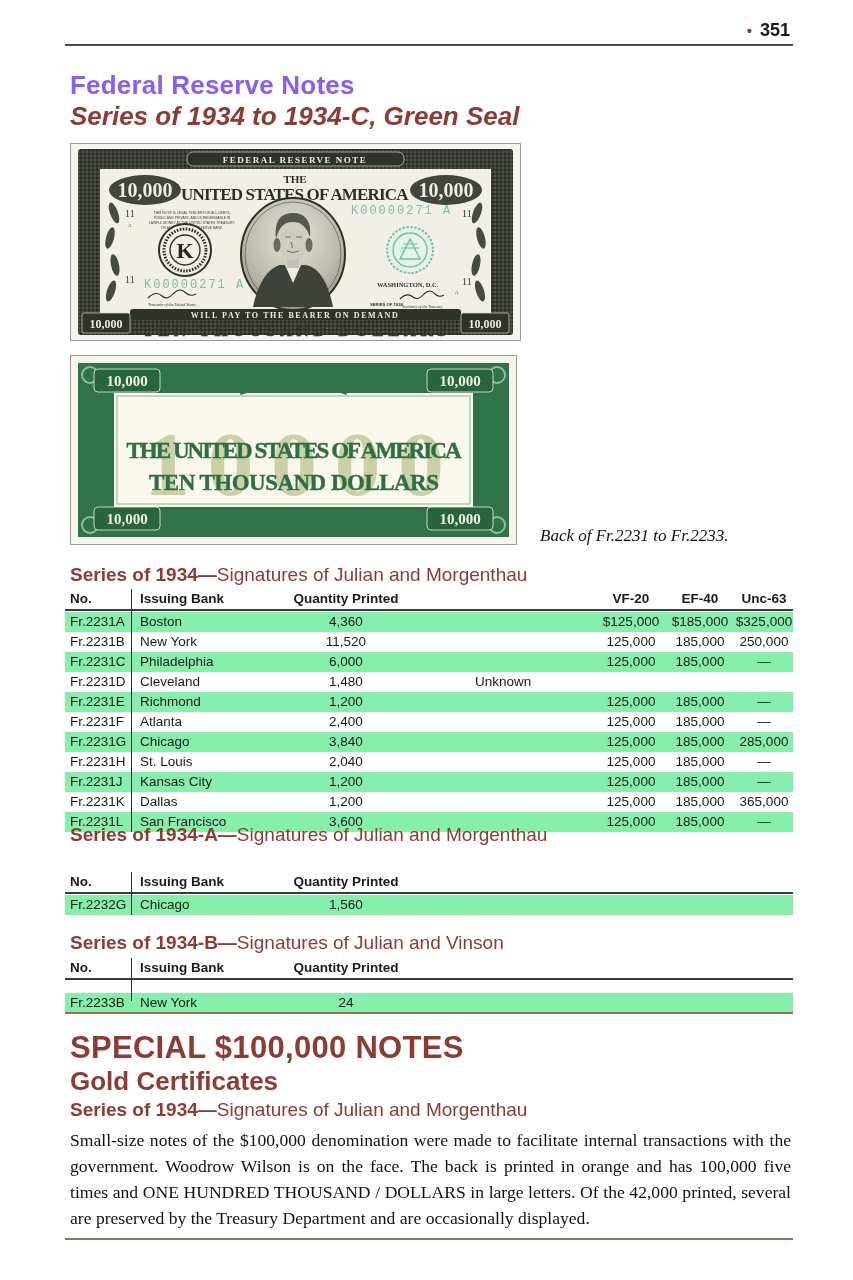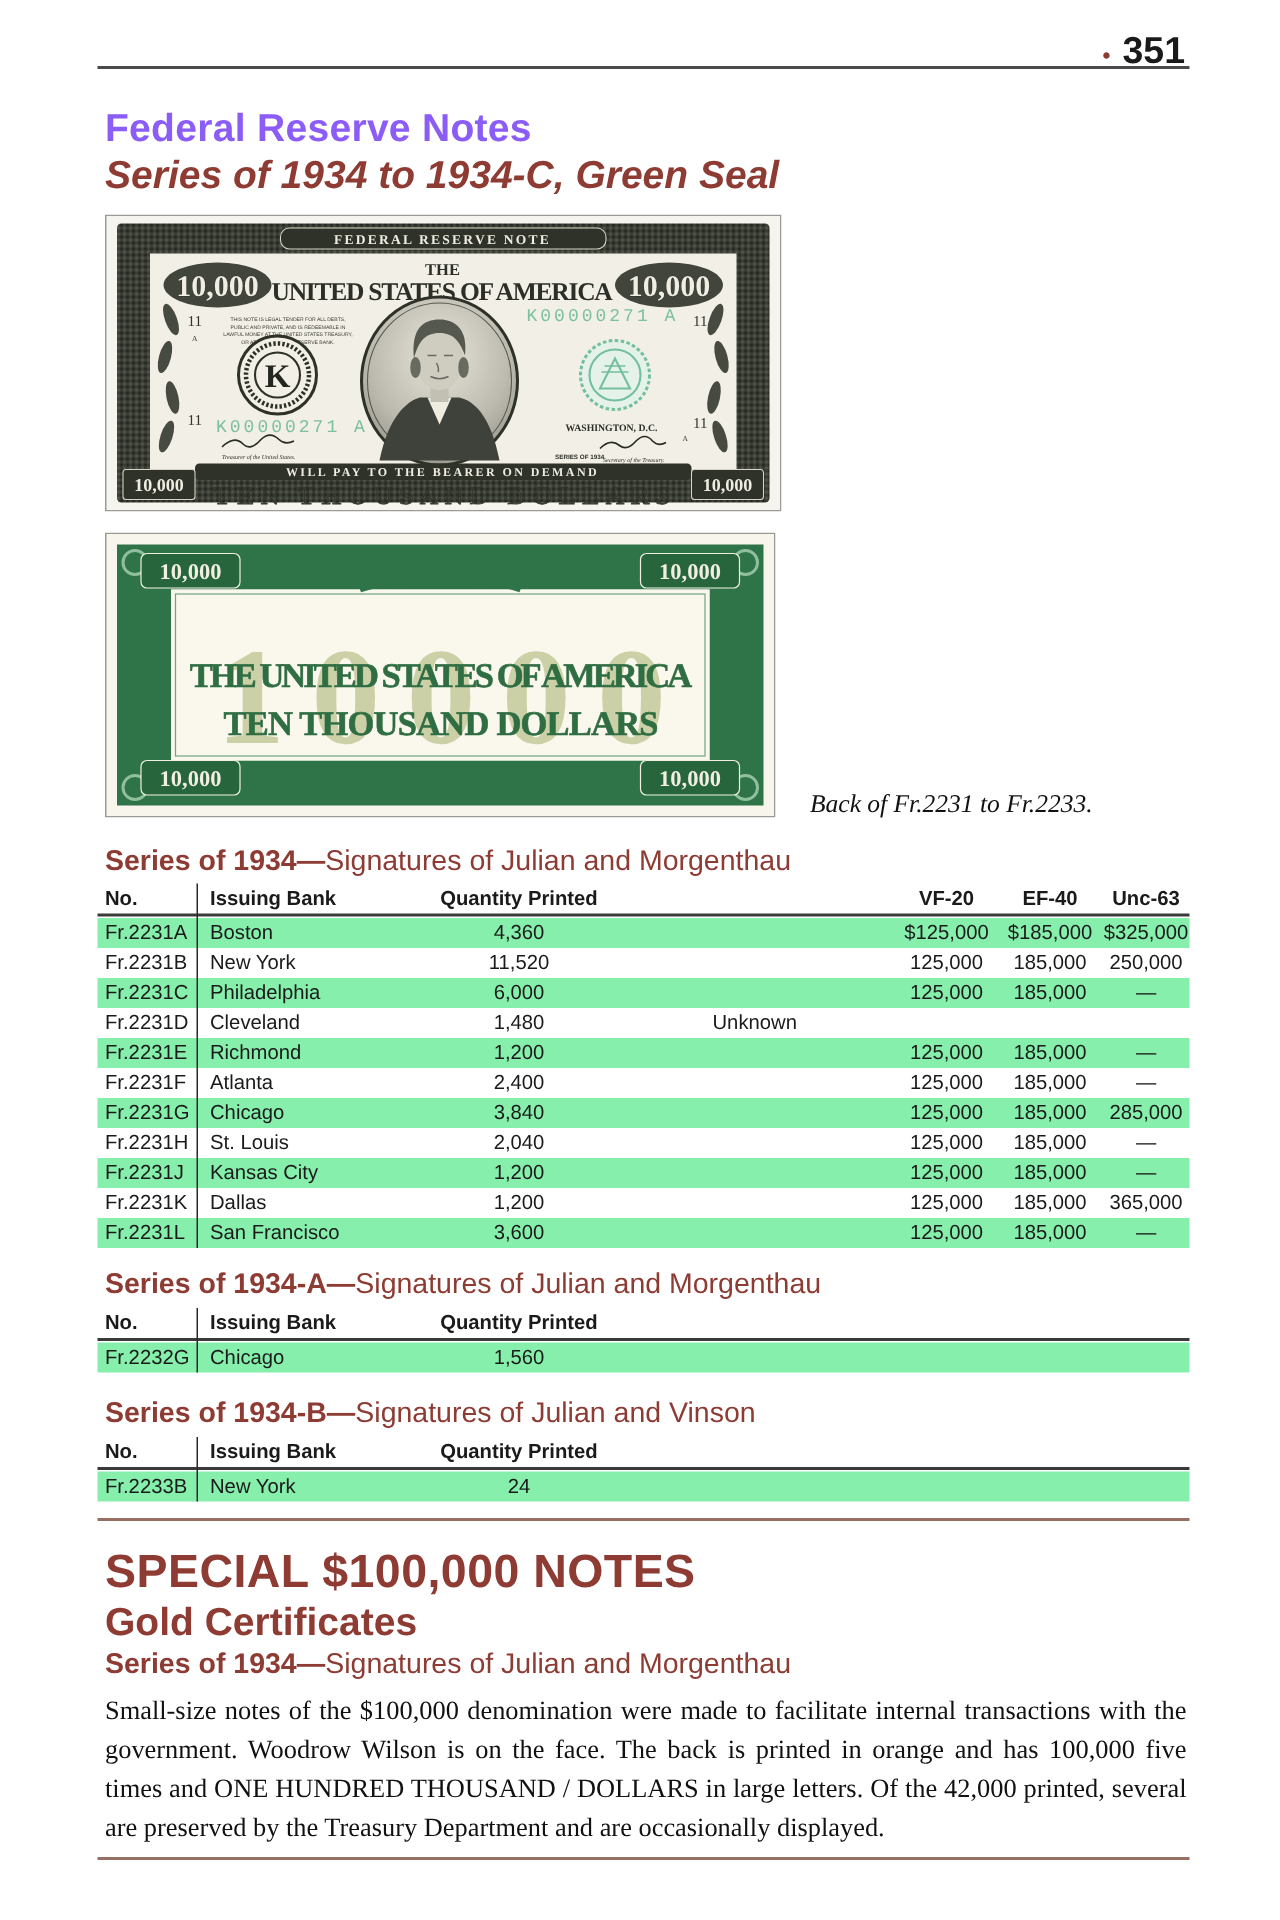--- a/index.html
+++ b/index.html
@@ -2,21 +2,21 @@
 <html><head>
 <meta charset="utf-8">
 <style>
   html,body{margin:0;padding:0;background:#e8e8e8;}
   .page{position:relative;width:853px;height:1280px;background:#ffffff;overflow:hidden;
         font-family:"Liberation Sans",sans-serif;margin:0 auto;}
   
   .running-head{position:absolute;top:20px;right:63px;display:flex;align-items:baseline;}
   .rh-title{font-size:17px;font-weight:bold;color:#8d3b33;letter-spacing:.3px;}
   .rh-bullet{font-size:15px;font-weight:bold;color:#8d3b33;margin:0 8px;}
-  .rh-page{font-size:25px;font-weight:bold;color:#1a1a1a;}
+  .rh-page{font-size:18px;font-weight:bold;color:#1a1a1a;}
   .head-rule{position:absolute;left:65px;top:44px;width:728px;height:2px;background:#4a4a4a;}
   
   .h1{position:absolute;left:70px;top:70px;font-size:26px;font-weight:bold;color:#8b5cf6;letter-spacing:.2px;}
   .h2{position:absolute;left:70px;top:101px;font-size:26px;font-weight:bold;font-style:italic;color:#8d3b33;}
   
   .face-note{position:absolute;left:70px;top:143px;}
   .back-note{position:absolute;left:70px;top:355px;}
   .caption{position:absolute;font-family:"Liberation Serif",serif;font-style:italic;
            font-size:17px;line-height:19.5px;color:#111;}
   .face-caption{left:537px;top:281px;}
@@ -303,21 +303,21 @@
         <span class="cell c-no">Fr.2231L</span>
         <span class="cell c-bank">San Francisco</span>
         <span class="cell c-qty">3,600</span>
         <span class="cell c-vf">125,000</span>
         <span class="cell c-ef">185,000</span>
         <span class="cell c-unc">—</span>
       </div>
       <div class="vbar" style="height: 243px;"></div>
     </div>
 
-  <div class="sec-head" style="top:846px;">
+  <div class="sec-head" style="top:824px;">
     <span class="b">Series of 1934-A—</span><span class="r">Signatures of Julian and Morgenthau</span>
   </div>
   <div class="ptable" style="top:872px;height:43px;">
       <div class="trow thead">
         <span class="cell c-no">No.</span>
         <span class="cell c-bank">Issuing Bank</span>
         <span class="cell c-qty">Quantity Printed</span>
       </div>
       <div class="hline" style="top: 20px;"></div>
       <div class="trow stripe" style="margin-top: 3px;">
@@ -331,21 +331,21 @@
   <div class="sec-head" style="top:932px;">
     <span class="b">Series of 1934-B—</span><span class="r">Signatures of Julian and Vinson</span>
   </div>
   <div class="ptable" style="top:958px;height:43px;">
       <div class="trow thead">
         <span class="cell c-no">No.</span>
         <span class="cell c-bank">Issuing Bank</span>
         <span class="cell c-qty">Quantity Printed</span>
       </div>
       <div class="hline" style="top: 20px;"></div>
-      <div class="trow stripe" style="margin-top: 3px;">
+      <div class="trow stripe" style="margin-top: 15px;">
         <span class="cell c-no">Fr.2233B</span>
         <span class="cell c-bank">New York</span>
         <span class="cell c-qty">24</span>
       </div>
       <div class="vbar" style="height: 43px;"></div>
     </div>
 
   <div class="brown-rule" style="top:1012px;"></div>
 
   <div class="special-title">SPECIAL $100,000 NOTES</div>

